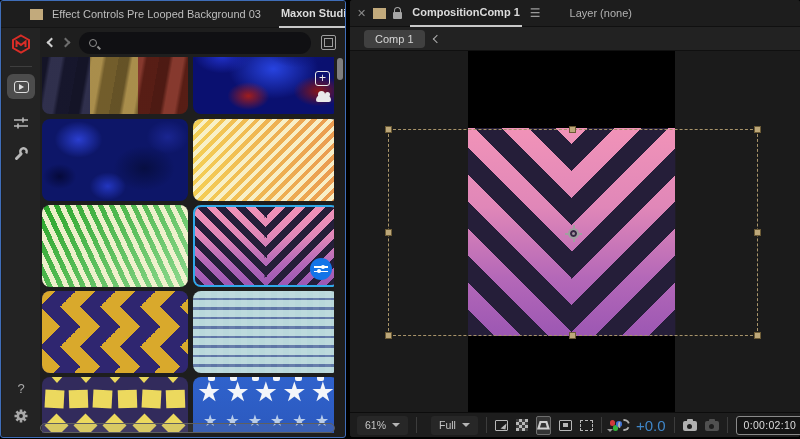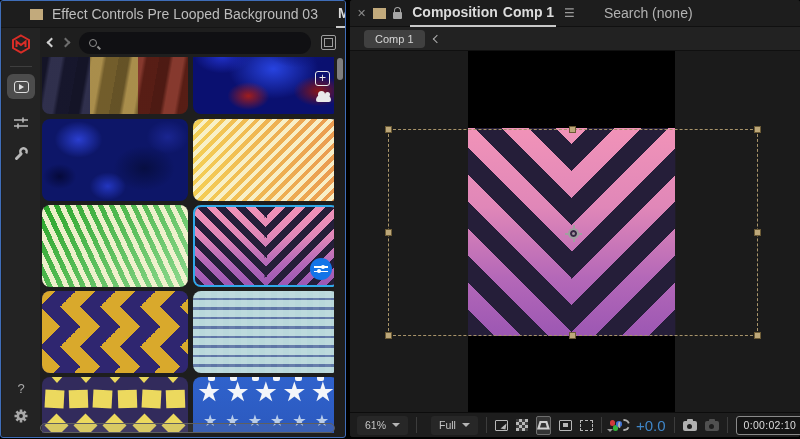--- a/index.html
+++ b/index.html
@@ -7,21 +7,21 @@
               font-family:"Liberation Sans", sans-serif; }
   #app { position:relative; width:800px; height:439px; background:#000; }
 
   
   .panel-left { position:absolute; left:0; top:0; width:346px; height:438px;
     background:#1e1e1e; border:1px solid #3f6db8; border-radius:3px; overflow:hidden; }
   .ltabbar { height:27px; display:flex; align-items:center; background:#1d1d1d;
     border-bottom:1px solid #151515; padding-left:29px; white-space:nowrap; }
   .swatch { width:13px; height:11px; background:#c2aa7c; flex:none; }
   .ltabbar .swatch { margin-right:7px; }
-  .tab { height:27px; display:flex; align-items:center; font-size:14px; color:#bdbdbd; padding:0 2px; }
+  .tab { height:27px; display:flex; align-items:center; font-size:11px; color:#bdbdbd; padding:0 2px; }
   .tab.active { color:#dcdcdc; font-weight:bold; border-bottom:2px solid #c9c9c9; }
   .tab1 { margin-right:16px; }
   .menu-ic { color:#9a9a9a; font-size:12px; margin-left:8px; }
 
   .lbody { position:absolute; top:27px; left:1px; right:1px; bottom:1px; display:flex; }
   .rail { width:38px; background:#232323; position:relative; flex:none; }
   .rail-logo { position:absolute; top:6px; left:9px; }
   .rail-div { position:absolute; top:38px; left:8px; width:22px; height:1px; background:#3e3e3e; }
   .rail-item-active { position:absolute; top:46px; left:5px; width:28px; height:25px;
     background:#4c4c4c; border-radius:6px; display:flex; align-items:center; justify-content:center; }
@@ -132,21 +132,21 @@
   .panel-right { position:absolute; left:350px; top:0; width:450px; height:437px;
     background:#1d1d1d; border-radius:3px; overflow:hidden; }
   .rtabbar { height:27px; display:flex; align-items:center; background:#1d1d1d;
     border-bottom:1px solid #101010; padding-left:7px; white-space:nowrap; }
   .close-x { color:#8a8a8a; font-size:11px; margin-right:7px; }
   .rtabbar .swatch { margin:0 7px 0 0; }
   .lock { width:9px; height:7px; background:#a5a5a5; border-radius:1px; position:relative;
     margin-right:8px; margin-top:4px; }
   .lock::before { content:""; position:absolute; left:1px; top:-5px; width:5px; height:5px;
     border:1.5px solid #a5a5a5; border-bottom:none; border-radius:4px 4px 0 0; }
-  .tab-comp { gap:5px; }
+  .tab-comp { }
   .tab-layer { margin-left:27px; color:#b2b2b2; }
   .tab-media { margin-left:50px; color:#b2b2b2; }
   .crumbrow { height:24px; display:flex; align-items:center; background:#222;
     border-bottom:1px solid #101010; padding-left:14px; gap:9px; }
   .chip { background:#404040; border-radius:4px; padding:3px 11px; color:#d6d6d6; font-size:11px; }
   .crumbchev { width:6px; height:6px; border-left:1.6px solid #b0b0b0; border-bottom:1.6px solid #b0b0b0;
     transform:rotate(45deg); }
   .crumbtxt { color:#cfcfcf; font-size:11px; }
 
   .viewer { position:absolute; top:51px; left:0; right:0; bottom:25px; background:#1b1b1b; overflow:hidden; }
@@ -349,21 +349,21 @@
   <div class="panel-right">
     <div class="rtabbar">
       <span class="close-x">✕</span>
       <span class="swatch"></span>
       <span class="lock"></span>
       <span class="tab active tab-comp">
         <span>Composition</span>
         <span>Comp 1</span>
       </span>
       <span class="menu-ic">☰</span>
-      <span class="tab tab-layer">Search (none)</span>
+      <span class="tab tab-layer">Layer (none)</span>
     </div>
 
     <div class="crumbrow">
       <span class="chip">Comp 1</span>
       <span class="crumbchev"></span>
     </div>
 
     <div class="viewer">
       <div class="compblack"></div>
       <div class="complayer chev-wrap">

